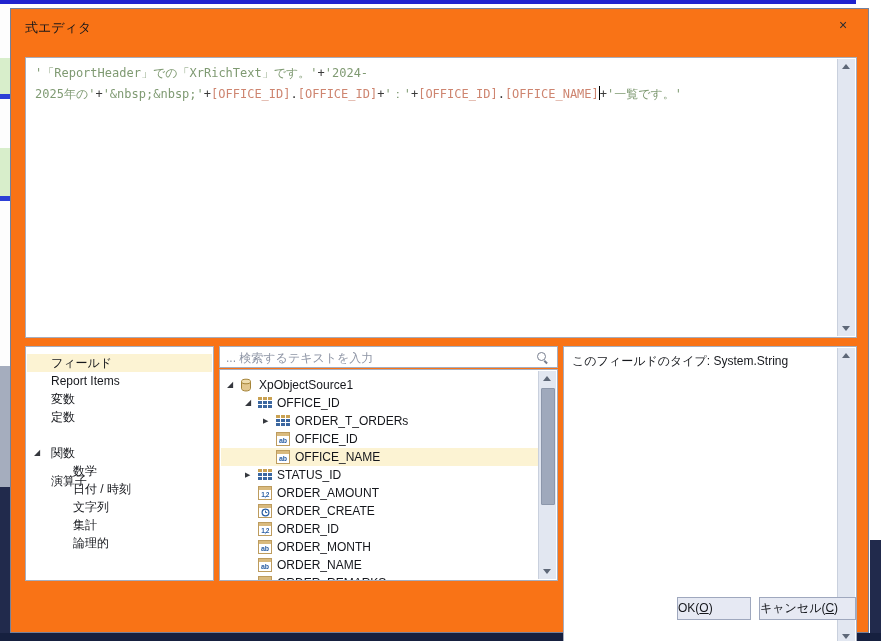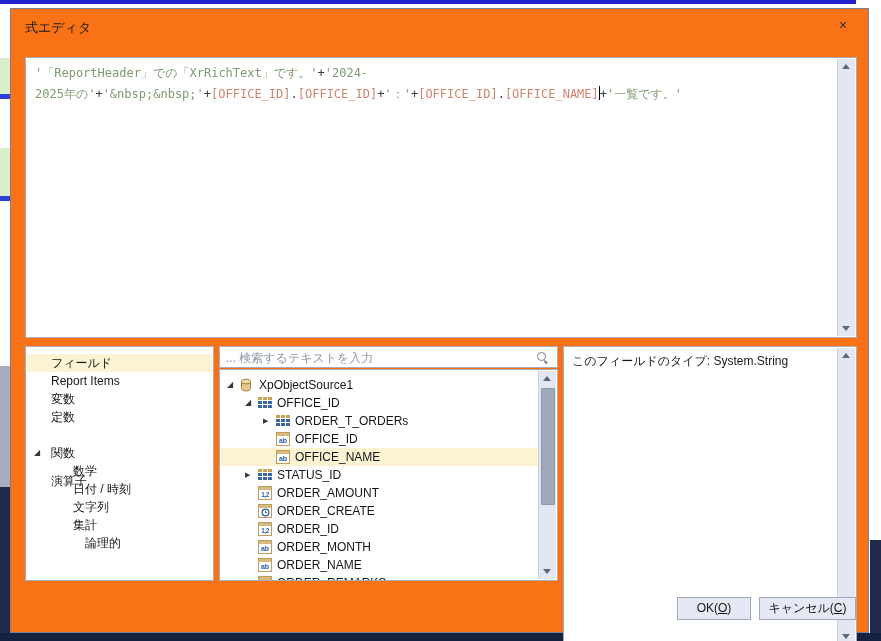--- a/index.html
+++ b/index.html
@@ -64,21 +64,21 @@
   .fi .g{position:absolute;left:0;right:0;top:3px;bottom:0;color:#2B5FA3;font-weight:bold;
          font-size:7px;line-height:9px;text-align:center;font-family:"Liberation Sans",sans-serif;}
   .fi .g.num{font-size:6.5px;letter-spacing:-0.5px;}
 
   
   #info{left:552px;top:337px;width:294px;height:300px;}
   #info-text{position:absolute;left:8px;top:6px;font-size:12px;color:#16181D;}
 
   
   .btn{position:absolute;height:23px;background:#E6E9F3;border:1px solid #9FA8BE;box-sizing:border-box;
-       font-size:12px;color:#14161B;text-align:center;line-height:21px;}
+       font-size:12px;color:#14161B;text-align:left;line-height:21px;}
   #ok-btn{left:666px;top:588px;width:74px;}
   #cancel-btn{left:748px;top:588px;width:97px;}
   .mn{text-decoration:underline;}
 </style>
 </head>
 <body>
 
 <div id="screen">
 
   <div class="bg-seg" style="left:0;top:0;width:856px;height:4px;background:#2023CE;"></div>
@@ -141,21 +141,21 @@
         </div>
       <div class="cat-row" style="top:133px;">
           <span class="lbl" style="left:46px;">日付 / 時刻</span>
         </div>
       <div class="cat-row" style="top:151px;">
           <span class="lbl" style="left:46px;">文字列</span>
         </div>
       <div class="cat-row" style="top:169px;">
           <span class="lbl" style="left:46px;">集計</span>
         </div>
-      <div class="cat-row" style="top:187px;margin-left:12px;">
+      <div class="cat-row" style="top:187px;">
           <span class="lbl" style="left:46px;">論理的</span>
         </div>
     </div>
 
     <div id="searchbox" class="panel">
       <input id="search-input" type="text" placeholder="... 検索するテキストを入力" style="">
       <span id="search-icon">
           <span class="lens"></span>
           <span class="handle"></span>
         </span>

